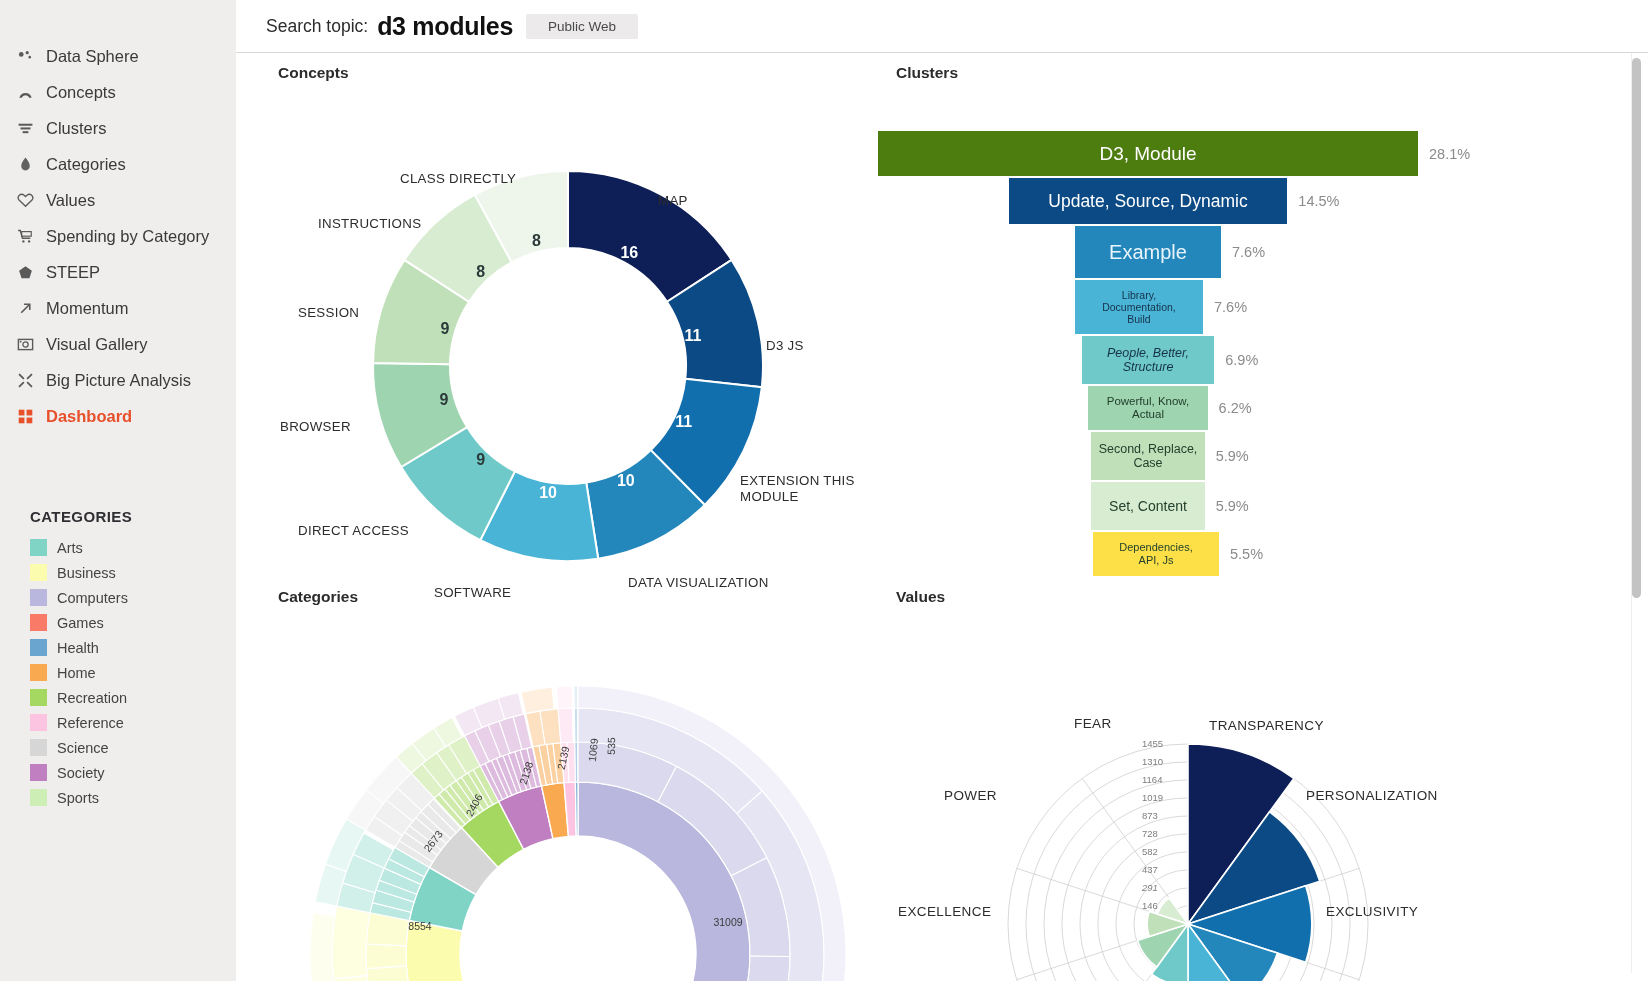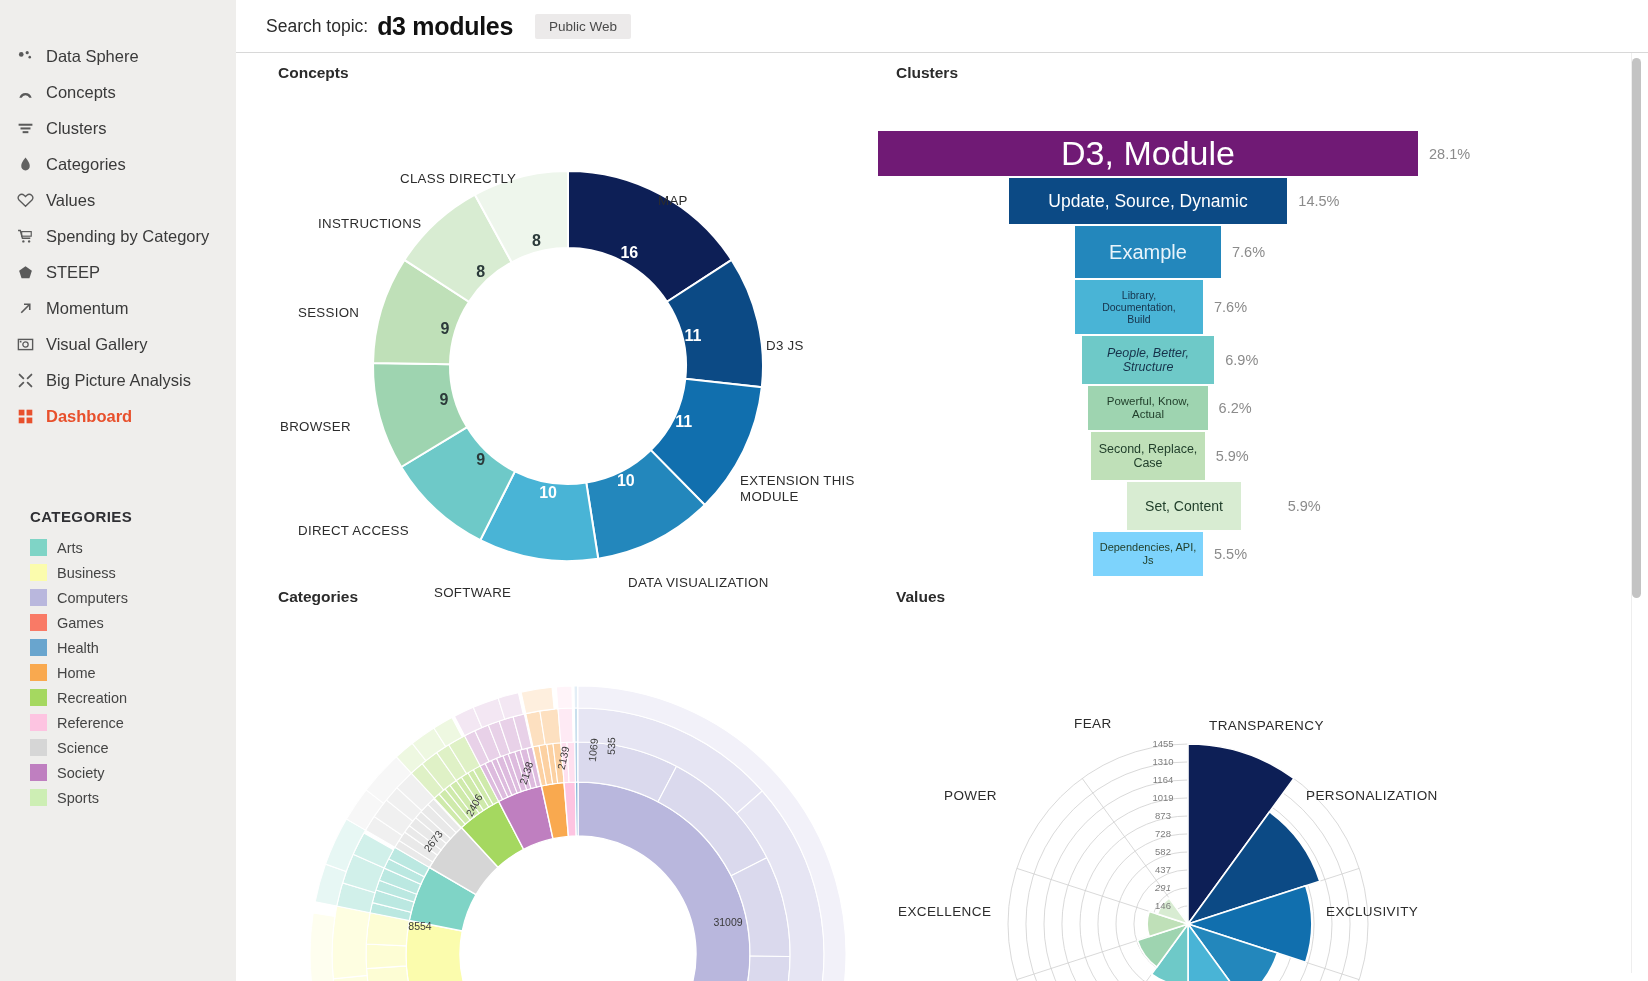--- a/index.html
+++ b/index.html
@@ -59,22 +59,22 @@
   }
   #topbar {
     height: 53px; padding: 0 0 0 30px;
     display: flex; align-items: center;
     border-bottom: 1px solid #d8d8d8;
     background: #fff;
   }
   .st-label { font-size: 17.5px; color: #2c2c2c; }
   .st-value { font-size: 25px; font-weight: 700; color: #111; margin-left: 9px; letter-spacing: -0.3px;}
   .st-chip {
-    margin-left: 22px; background: #eceaea; color: #4a4a4a;
-    font-size: 13.5px; padding: 5px 14px; border-radius: 2px;
+    margin-left: 13px; background: #eceaea; color: #4a4a4a;
+    font-size: 13.5px; padding: 5px 22px; border-radius: 2px;
   }
 
   .panels { position: relative; width: 100%; height: 928px; }
   .panel-title {
     position: absolute;
     font-size: 15.5px; font-weight: 700; color: #2b2b2b;
   }
 
   
   #scroll-track {
@@ -109,21 +109,21 @@
   }
   .cl-pct { font-size: 14.5px; color: #8b8b8b; margin-left: 11px; white-space: nowrap; }
 
   
   #sunburst-wrap { position: absolute; left: 12px; top: 585px; width: 640px; height: 396px; }
   .sb-lbl { position: absolute; font-size: 10.5px; color: #3a3a3a; transform-origin: 50% 50%; }
 
   
   #radar-wrap { position: absolute; left: 640px; top: 585px; width: 700px; height: 396px; }
   .rd-axis-lbl { position: absolute; font-size: 13.5px; color: #2c2c2c; letter-spacing:.4px; white-space: nowrap;}
-  .rd-tick { position: absolute; font-size: 9.5px; color: #7d7d7d; text-align: center; }
+  .rd-tick { position: absolute; font-size: 9.5px; color: #7d7d7d; text-align: left; }
 </style>
 </head>
 <body>
 
 <div id="app">
 
   <div id="sidebar">
     <div class="nav" id="nav-host">
         <div class="nav-item">
           <span class="nav-ico">
@@ -323,21 +323,21 @@
             <div class="donut-val" style="left: 197.069px; top: 215.579px; color: rgb(43, 58, 58);">9</div>
             <div class="donut-val" style="left: 232.737px; top: 158.673px; color: rgb(43, 58, 58);">8</div>
             <div class="donut-val" style="left: 288.353px; top: 128.458px; color: rgb(43, 58, 58);">8</div>
           </div>
       </div>
 
       <div class="panel-title" style="left:660px; top:11px;">Clusters</div>
       <div id="clusters">
           <div class="cl-row" style="margin-bottom: 2px;">
             <div style="width: 2px; flex: 0 0 auto;"></div>
-            <div class="cl-bar" style="width: 540px; height: 45px; background: #701a75; color: rgb(255, 255, 255); font-size: 34px; padding: 0px 6px;">D3, Module</div>
+            <div class="cl-bar" style="width: 540px; height: 45px; background: #4d7c0f; color: rgb(255, 255, 255); font-size: 19px; padding: 0px 6px;">D3, Module</div>
             <div class="cl-pct">28.1%</div>
           </div>
           <div class="cl-row" style="margin-bottom: 2px;">
             <div style="width: 132.676px; flex: 0 0 auto;"></div>
             <div class="cl-bar" style="width: 278.648px; height: 46px; background: rgb(12, 74, 133); color: rgb(255, 255, 255); font-size: 17.5px; padding: 0px 6px;">Update, Source, Dynamic</div>
             <div class="cl-pct">14.5%</div>
           </div>
           <div class="cl-row" style="margin-bottom: 2px;">
             <div style="width: 198.975px; flex: 0 0 auto;"></div>
             <div class="cl-bar" style="width: 146.05px; height: 52px; background: rgb(35, 135, 188); color: rgb(232, 244, 251); font-size: 20px; padding: 0px 6px;">Example</div>
@@ -356,28 +356,28 @@
           <div class="cl-row" style="margin-bottom: 2px;">
             <div style="width: 212.427px; flex: 0 0 auto;"></div>
             <div class="cl-bar" style="width: 119.146px; height: 44px; background: rgb(158, 212, 176); color: rgb(34, 64, 44); font-size: 11.5px; padding: 0px 6px;">Powerful, Know, Actual</div>
             <div class="cl-pct">6.2%</div>
           </div>
           <div class="cl-row" style="margin-bottom: 2px;">
             <div style="width: 215.31px; flex: 0 0 auto;"></div>
             <div class="cl-bar" style="width: 113.381px; height: 48px; background: rgb(191, 224, 184); color: rgb(34, 64, 44); font-size: 12.5px; padding: 0px 6px;">Second, Replace, Case</div>
             <div class="cl-pct">5.9%</div>
           </div>
-          <div class="cl-row" style="margin-bottom: 2px; gap: 36px;">
+          <div class="cl-row" style="margin-bottom: 2px;">
             <div style="width: 215.31px; flex: 0 0 auto;"></div>
             <div class="cl-bar" style="width: 113.381px; height: 48px; background: rgb(216, 236, 210); color: rgb(34, 64, 44); font-size: 14px; padding: 0px 6px;">Set, Content</div>
             <div class="cl-pct">5.9%</div>
           </div>
           <div class="cl-row" style="margin-bottom: 2px;">
             <div style="width: 217px; flex: 0 0 auto;"></div>
-            <div class="cl-bar" style="width: 110px; height: 44px; background: #7dd3fc; color: rgb(34, 64, 44); font-size: 11px; padding: 0px 6px;">Dependencies, API, Js</div>
+            <div class="cl-bar" style="width: 126px; height: 44px; background: #fde047; color: rgb(34, 64, 44); font-size: 11px; padding: 0px 24px;">Dependencies, API, Js</div>
             <div class="cl-pct">5.5%</div>
           </div>
         </div>
 
       <div class="panel-title" style="left:42px; top:535px;">Categories</div>
       <div id="sunburst-wrap">
         <svg id="sunburst-svg" width="640" height="396" viewBox="0 0 640 396">
             <path d="M 330 144 A 172 172 0 1 1 218.454650554139 446.9260669882081 L 253.47470212435118 405.82137153842183 A 118 118 0 1 0 330 198 Z" fill="#b9b7dd" stroke="#fff" stroke-width="1.4"></path>
             <path d="M 330 104 A 212 212 0 0 1 428.5832320359316 128.3158334825506 L 409.9826222178313 163.7279403726354 A 172 172 0 0 0 330 144 Z" fill="#dad9ed" stroke="#fff" stroke-width="1.1"></path>
             <path d="M 428.5832320359316 128.3158334825506 A 212 212 0 0 1 518.8598087208135 219.68814896422273 L 483.2258825470751 237.86019632946375 A 172 172 0 0 0 409.9826222178313 163.7279403726354 Z" fill="#dad9ed" stroke="#fff" stroke-width="1.1"></path>

